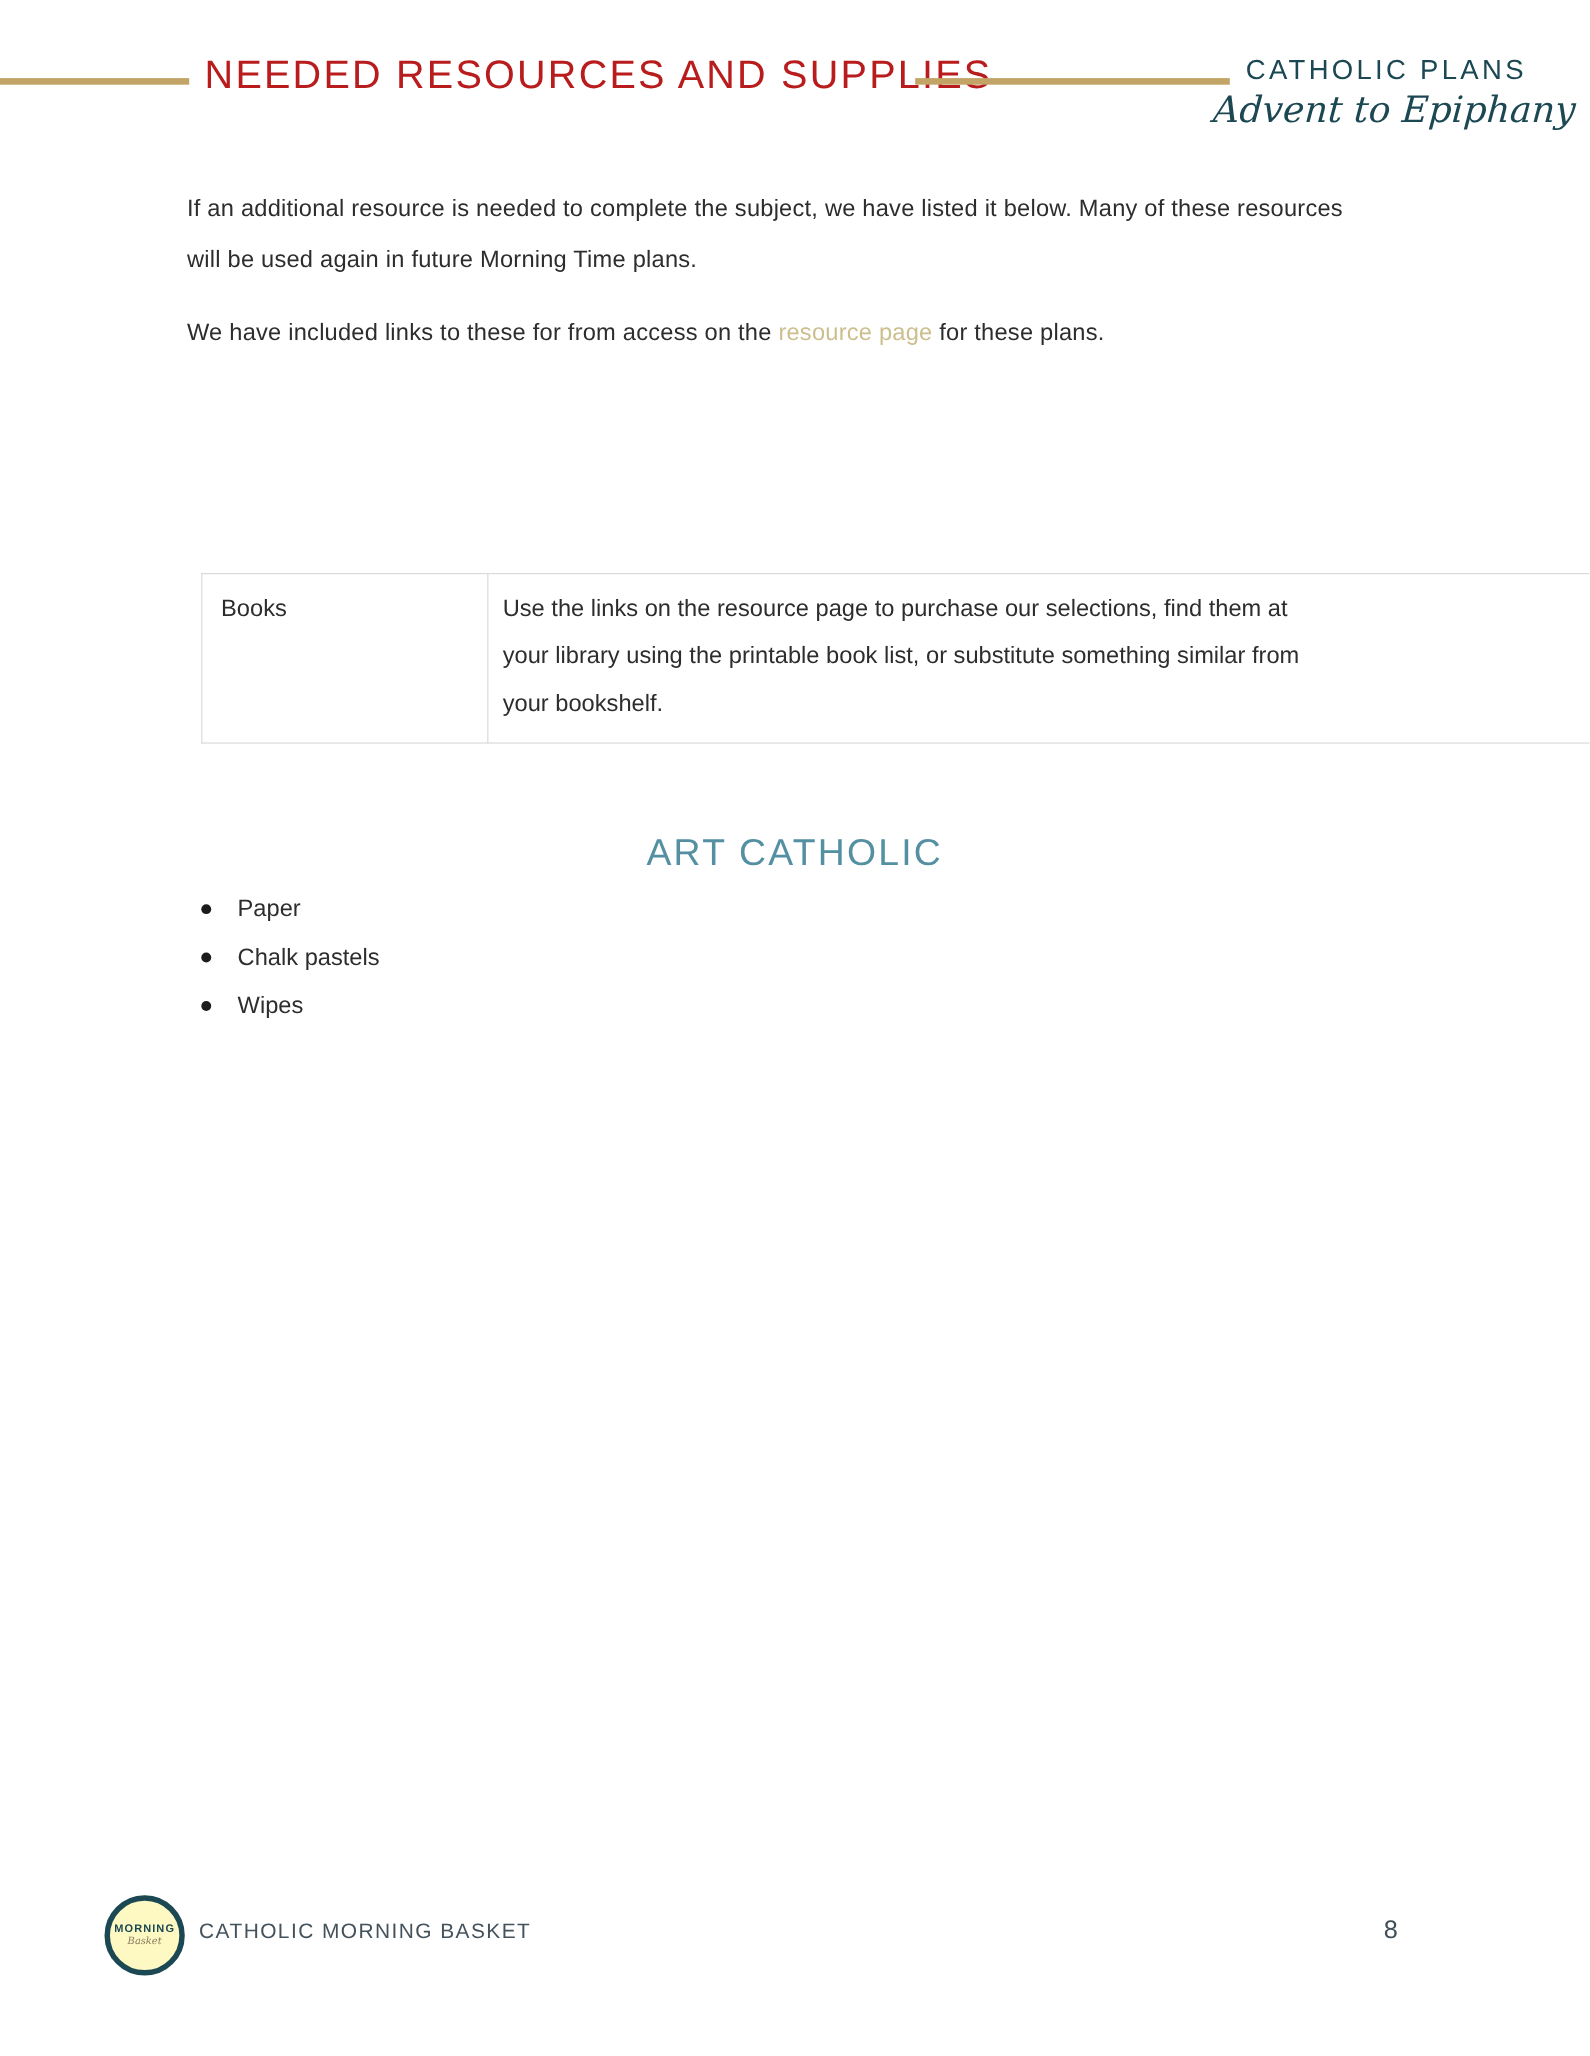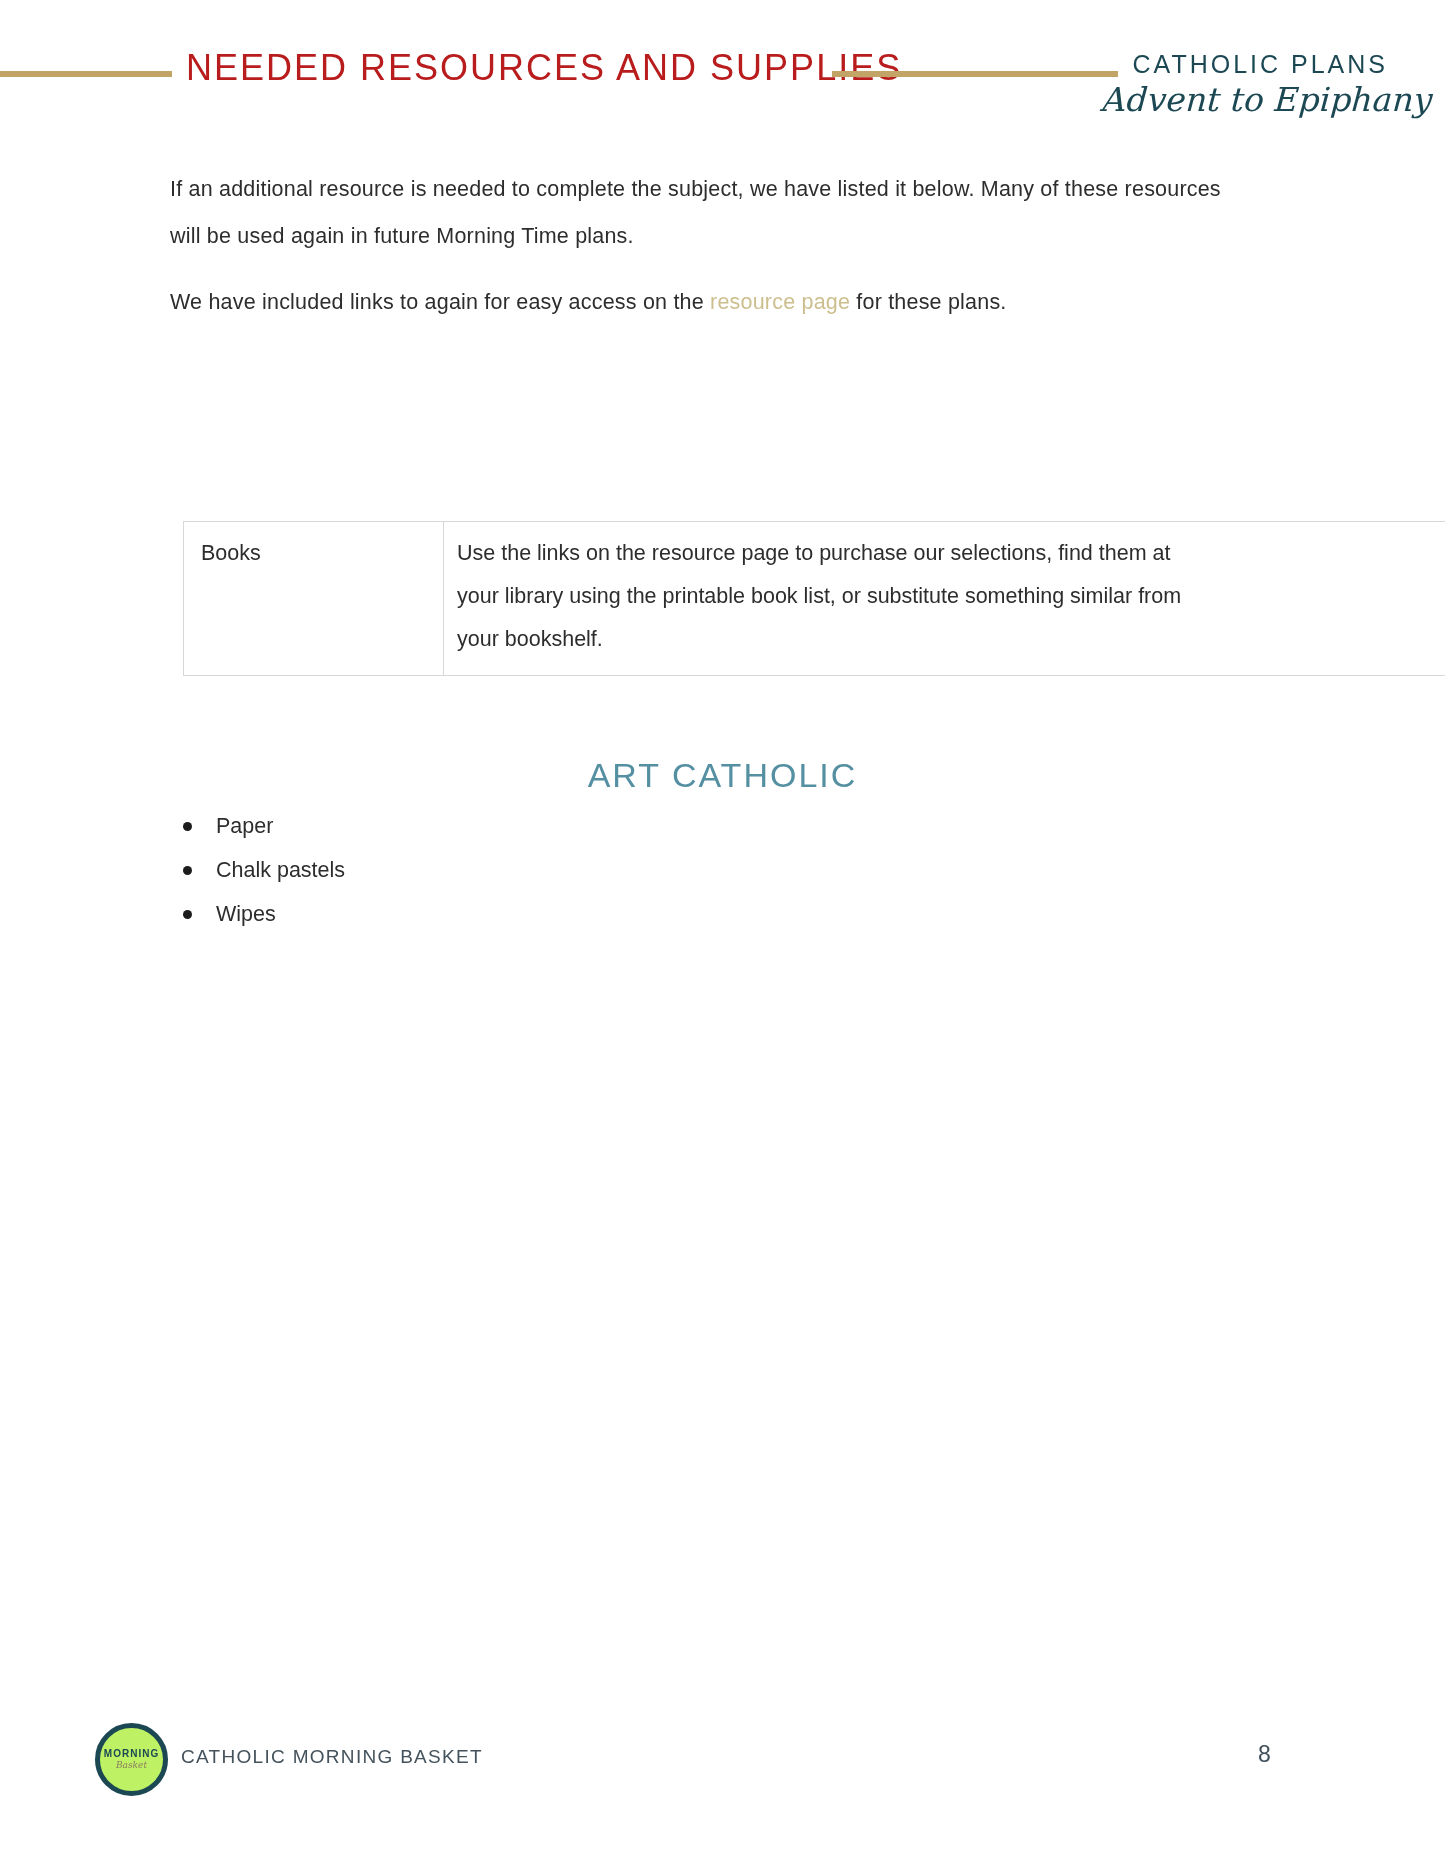--- a/index.html
+++ b/index.html
@@ -70,21 +70,21 @@
   }
   .supply-list .dot {
     position: absolute; left: 0; top: 18px;
     width: 9px; height: 9px; border-radius: 50%; background: #1c1c1c;
   }
 
   
   .logo-circle {
     position: absolute; left: 95px; top: 1723px;
     width: 73px; height: 73px; border-radius: 50%;
-    border: 5px solid #1c4853; background: #bef264;
+    border: 5px solid #1c4853; background: #fef9c3;
     display: flex; flex-direction: column; align-items: center; justify-content: center;
     text-align: center; line-height: 1;
   }
   .logo-word {
     font-size: 10px; letter-spacing: 1px; color: #1c4853; font-weight: bold;
   }
   .logo-script {
     font-family: "DejaVu Serif", serif; font-style: italic;
     font-size: 9px; color: #8a7a5e; margin-top: 2px; text-align: right;
   }
@@ -104,21 +104,21 @@
 <h1 class="page-title">NEEDED RESOURCES AND SUPPLIES</h1>
 <div class="rule rule-right"></div>
 
 <div class="brand">
   <div class="brand-name">CATHOLIC PLANS</div>
   <div class="brand-script">Advent to Epiphany</div>
 </div>
 
 <div class="intro">
   <p>If an additional resource is needed to complete the subject, we have listed it below. Many of these resources will be used again in future Morning Time plans.</p>
-  <p><span>We have included links to again for easy access on the </span><a class="link-gold">resource page</a><span> for these plans.</span></p>
+  <p><span>We have included links to these for from access on the </span><a class="link-gold">resource page</a><span> for these plans.</span></p>
 </div>
 
 <table class="resources-table">
   <tbody>
     <tr>
       <td class="cell-label">Books</td>
       <td class="cell-desc">
         <span class="desc-text">Use the links on the resource page to purchase our selections, find them at your library using the printable book list, or substitute something similar from your bookshelf.</span>
       </td>
     </tr>

